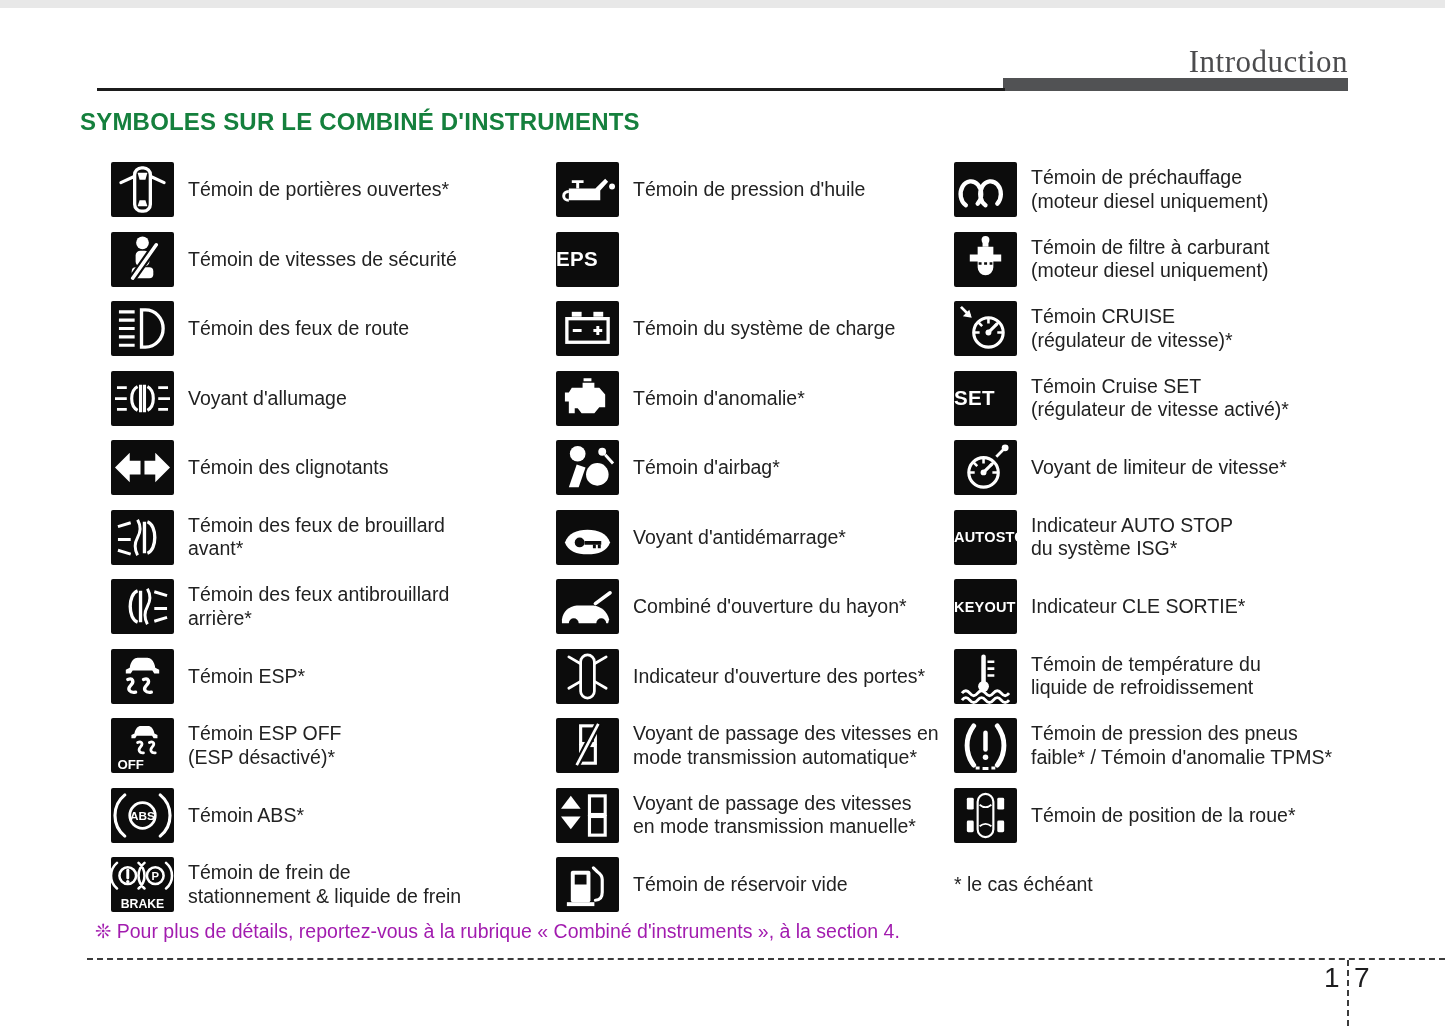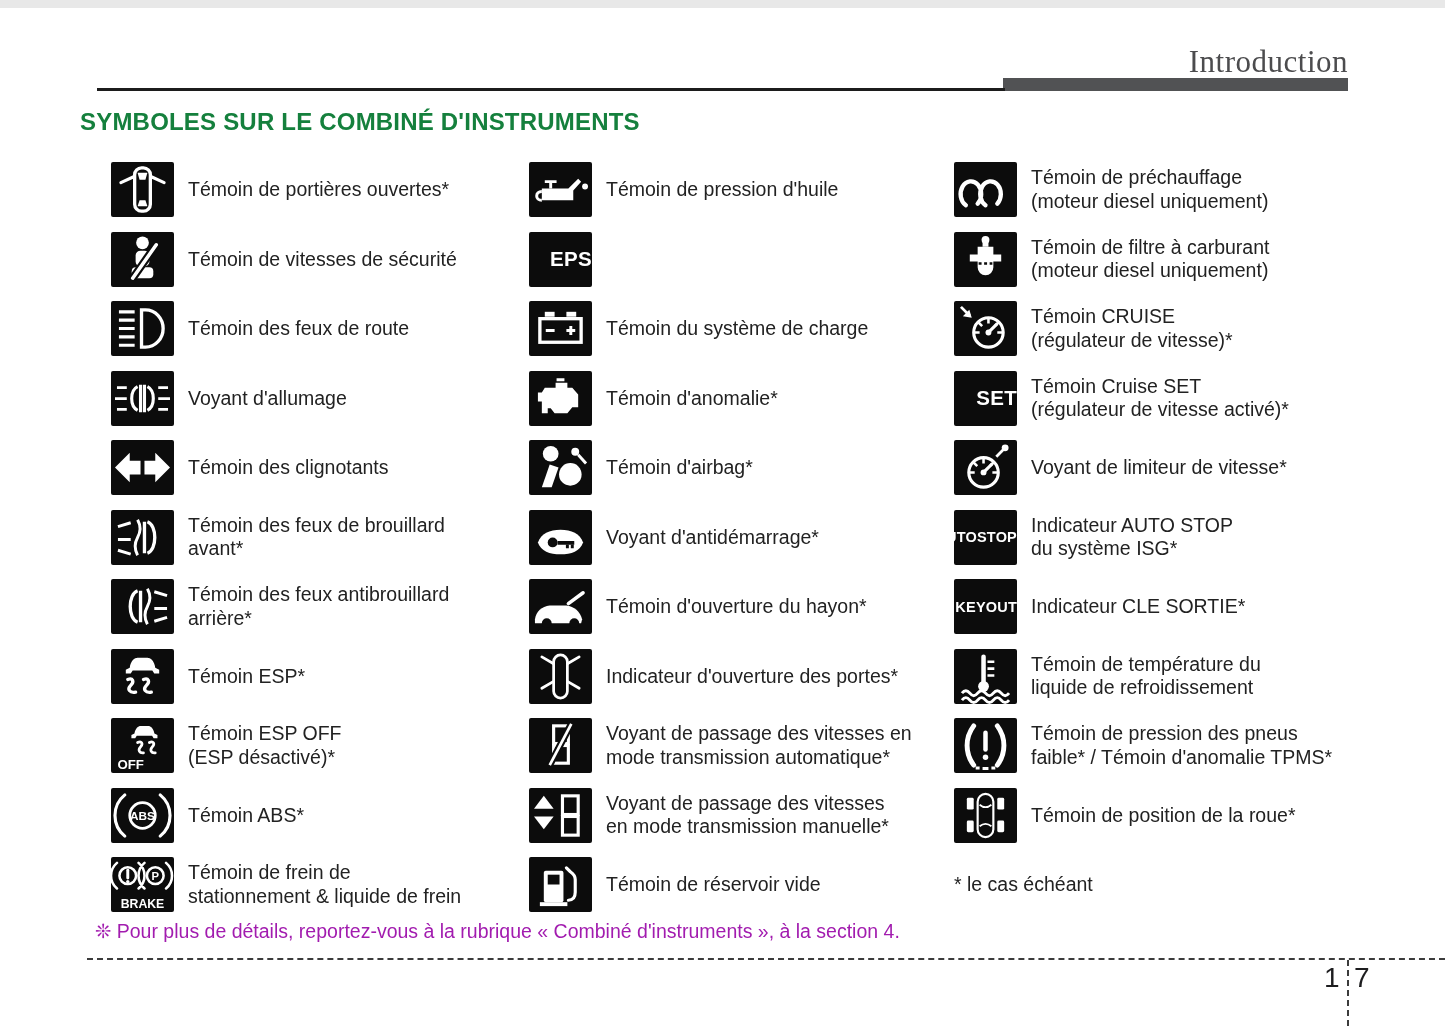--- a/index.html
+++ b/index.html
@@ -6,25 +6,25 @@
   .page{position:relative;width:1445px;height:1026px;background:#ffffff;
         font-family:"Liberation Sans",sans-serif;color:#1d1d1f;overflow:hidden;margin:8px auto}
   .intro-label{position:absolute;top:36px;right:97px;font-family:"Liberation Serif",serif;
         font-size:31px;color:#4c4c4e;letter-spacing:.5px}
   .header-bar{position:absolute;left:1003px;top:70px;width:345px;height:13px;background:#515254}
   .header-rule{position:absolute;left:97px;top:80px;width:908px;height:3px;background:#1c1c1c}
   .page-title{position:absolute;left:80px;top:100px;font-size:24px;font-weight:bold;
         color:#15803d;letter-spacing:.2px}
   .col{position:absolute;top:147px}
   .col-1{left:111px;width:432px}
-  .col-2{left:529px;width:426px}
+  .col-2{left:556px;width:426px}
   .col-3{left:954px;width:436px}
   .item{height:69.5px;display:flex;align-items:center}
   .tile{flex:0 0 63px;width:63px;height:55px;background:#0c0c0c;border-radius:2px;
-        display:flex;align-items:center;justify-content:flex-end;color:#fff;overflow:hidden}
+        display:flex;align-items:center;justify-content:flex-start;color:#fff;overflow:hidden}
   .tile svg{display:block}
   .tile-text{font-weight:bold;font-size:20.5px;letter-spacing:.3px}
   .tile-stack{font-weight:bold;font-size:14.5px;line-height:1.12;letter-spacing:.2px}
   .lbl{margin-left:14px;font-size:19.5px;line-height:1.2;color:#222;white-space:pre-line}
   .footnote-row{height:69.5px;display:flex;align-items:center;font-size:19.5px;color:#222}
   .bottom-note{position:absolute;left:95px;top:912px;font-size:19.5px;color:#a21caf}
   .dash-h{position:absolute;left:87px;right:0;top:950px;border-top:2.5px dashed #3c3c3c}
   .dash-v{position:absolute;left:1347px;top:952px;height:66px;border-left:2.5px dashed #3c3c3c}
   .page-num{position:absolute;top:954px;font-size:28px;color:#1d1d1f}
   .pn-1{left:1324px}
@@ -248,21 +248,21 @@
 
     <div class="item">
       <div class="tile">
         <svg width="63" height="55" viewBox="0 0 64 56">
           <path d="M6,41 c1,-8 7,-13 15,-14 h17 c8,1 14,6 16,14 l-1,4 h-47 z" fill="#fff"></path>
           <path d="M40,25 l15,-11" stroke="#fff" stroke-width="3.6" stroke-linecap="round"></path>
           <circle cx="18" cy="45" r="5" fill="#0c0c0c"></circle>
           <circle cx="46" cy="45" r="5" fill="#0c0c0c"></circle>
         </svg>
       </div>
-      <div class="lbl">Témoin d'ouverture du hayon*</div>
+      <div class="lbl">Combiné d'ouverture du hayon*</div>
     </div>
 
     <div class="item">
       <div class="tile">
         <svg width="63" height="55" viewBox="0 0 64 56">
           <rect x="25" y="6" width="14" height="44" rx="7" fill="none" stroke="#fff" stroke-width="2.8"></rect>
           <path d="M25,15 L13,8 M39,15 L51,8 M25,33 L13,40 M39,33 L51,40" stroke="#fff" stroke-width="2.8" stroke-linecap="round"></path>
         </svg>
       </div>
       <div class="lbl">Indicateur d'ouverture des portes*</div>

